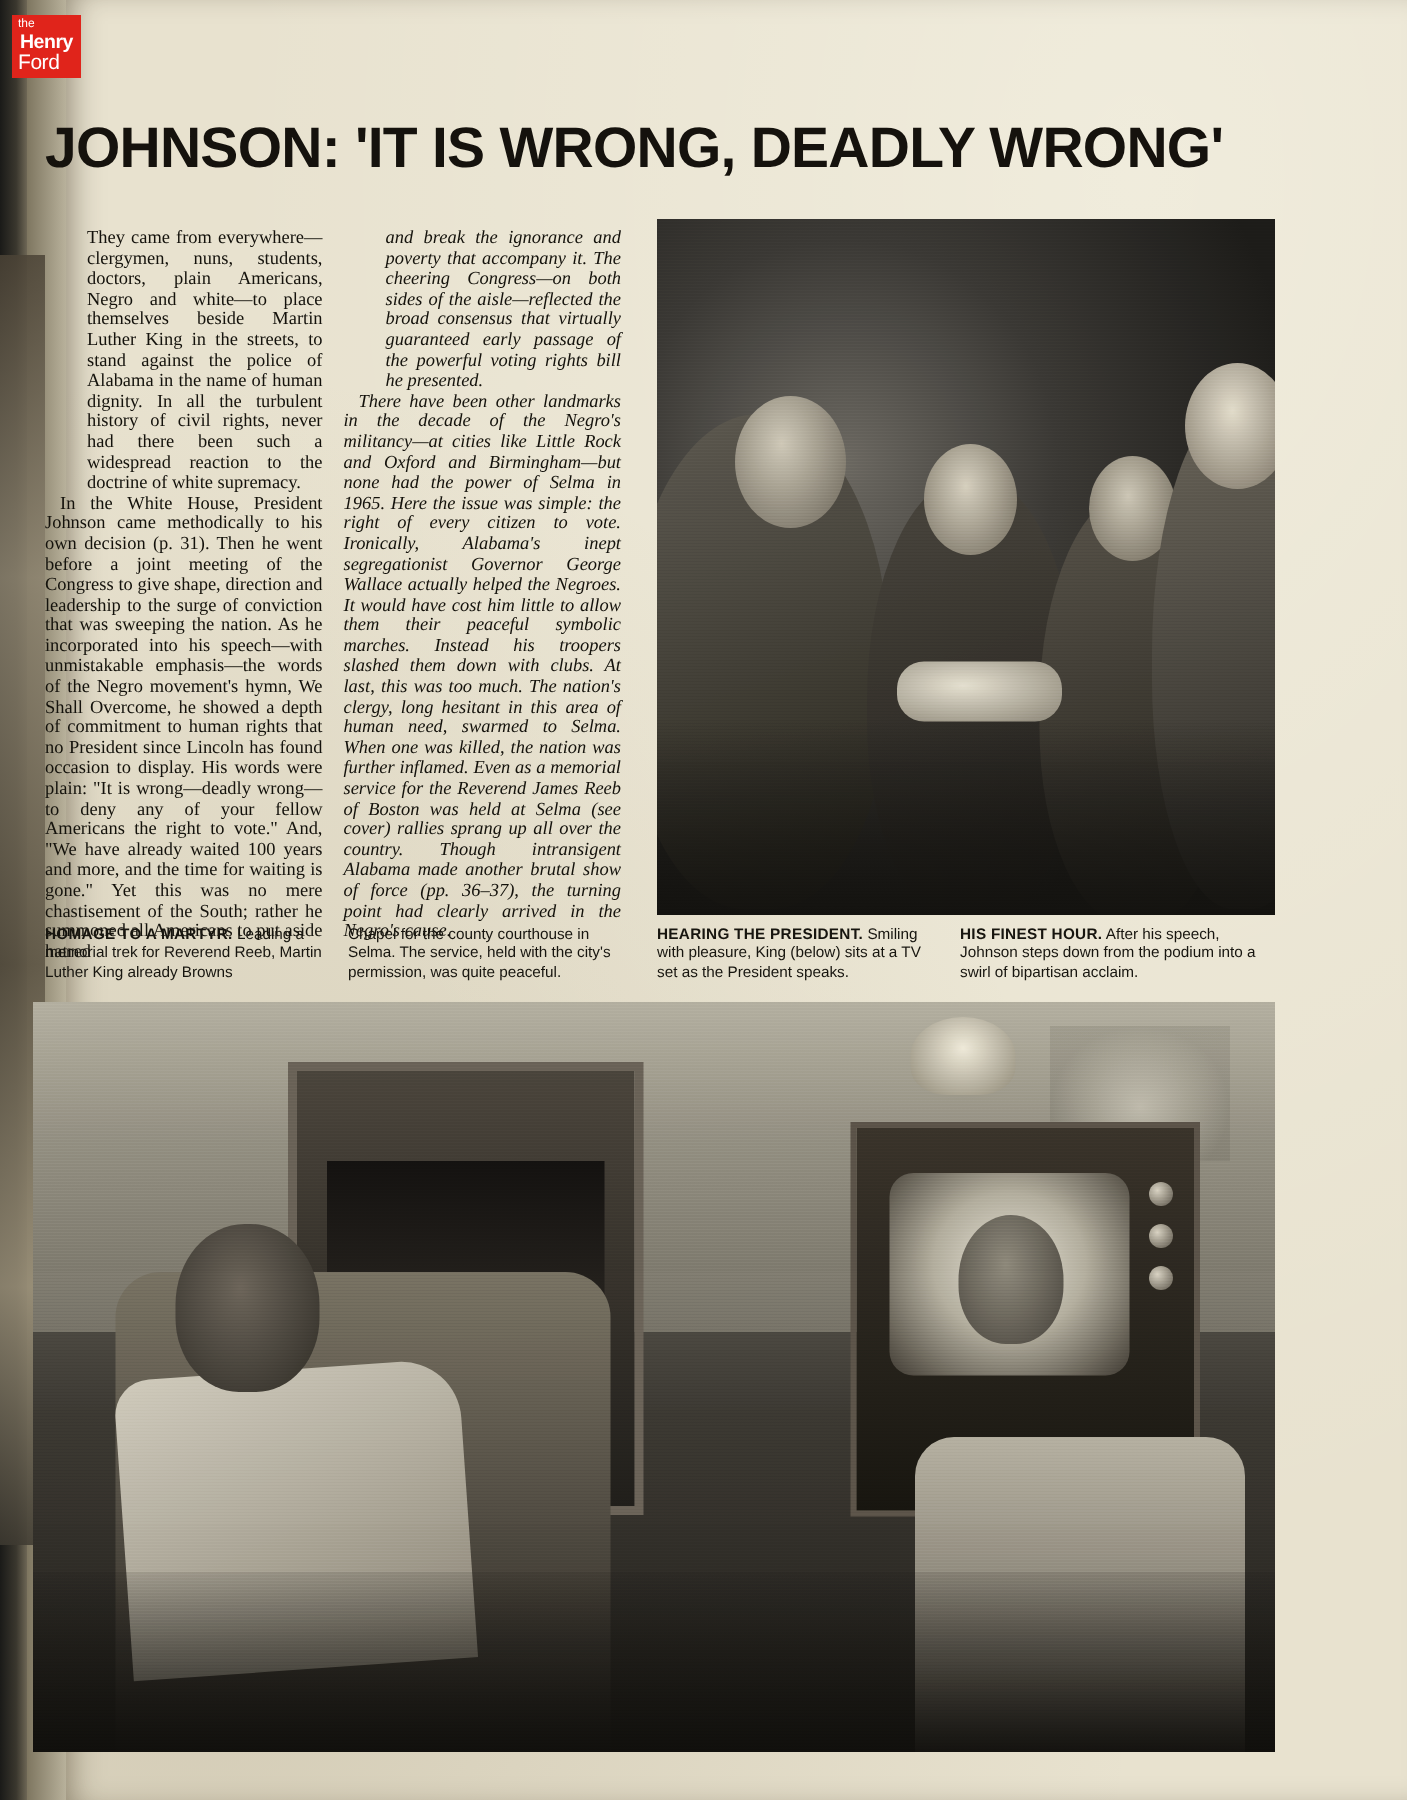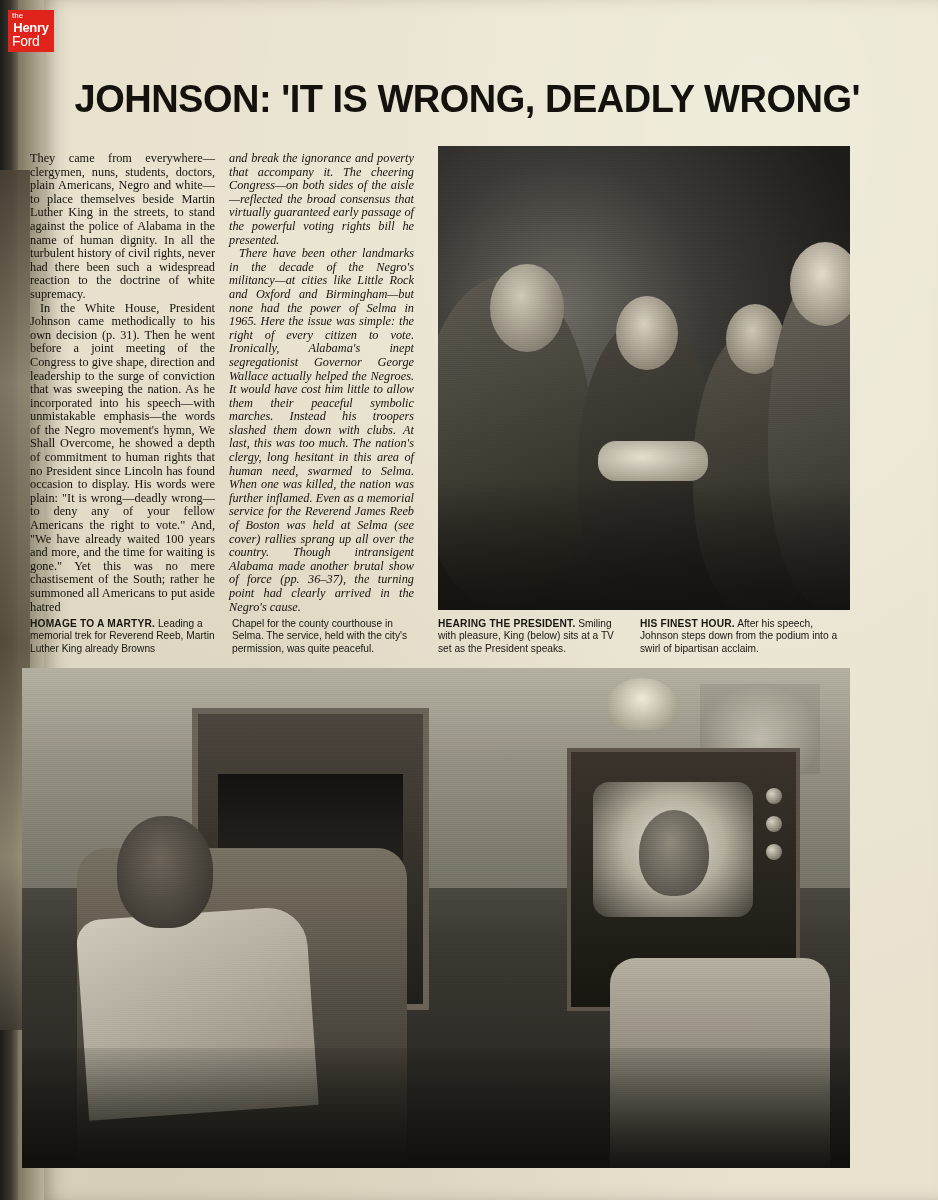--- a/index.html
+++ b/index.html
@@ -81,36 +81,35 @@
   .headline {
     position: absolute;
     left: 30px; top: 78px;
     width: 830px;
     font-family: "Liberation Sans", sans-serif;
     font-weight: bold;
     font-size: 38px;
     letter-spacing: -0.5px;
     color: #15120d;
     white-space: nowrap;
-    text-align: right;
   }
 
   
   .col {
     position: absolute;
     top: 152px;
     width: 185px;
     font-size: 12.3px;
     line-height: 13.6px;
     text-align: justify;
     color: #14120c;
     font-family: "Liberation Serif", serif;
   }
   .col p { margin: 0; text-indent: 10px; }
-  .col p.first { text-indent: 0; }
+  .col p.first { text-indent: 0; padding-left: 28px; }
   #col1 { left: 30px; }
   #col2 { left: 229px; font-style: italic; }
 
   
   .photo-top {
     position: absolute;
     left: 438px; top: 146px;
     width: 412px; height: 464px;
     background: #171513;
     overflow: hidden;

